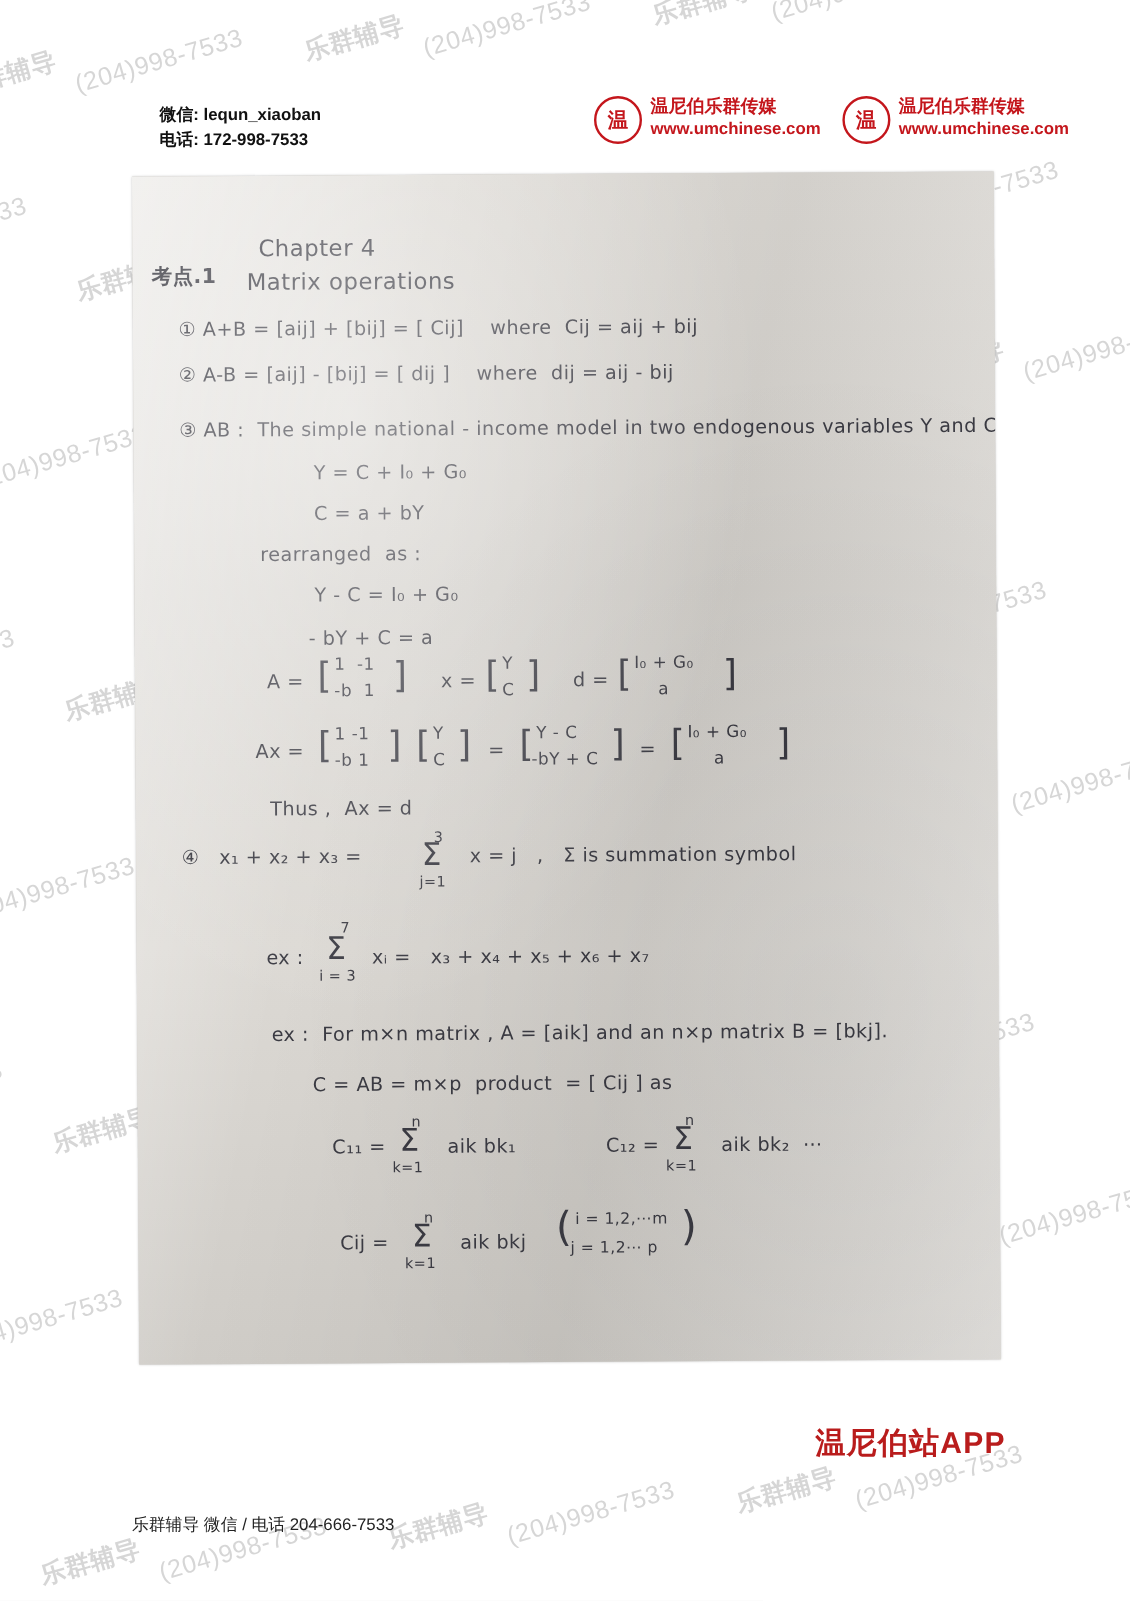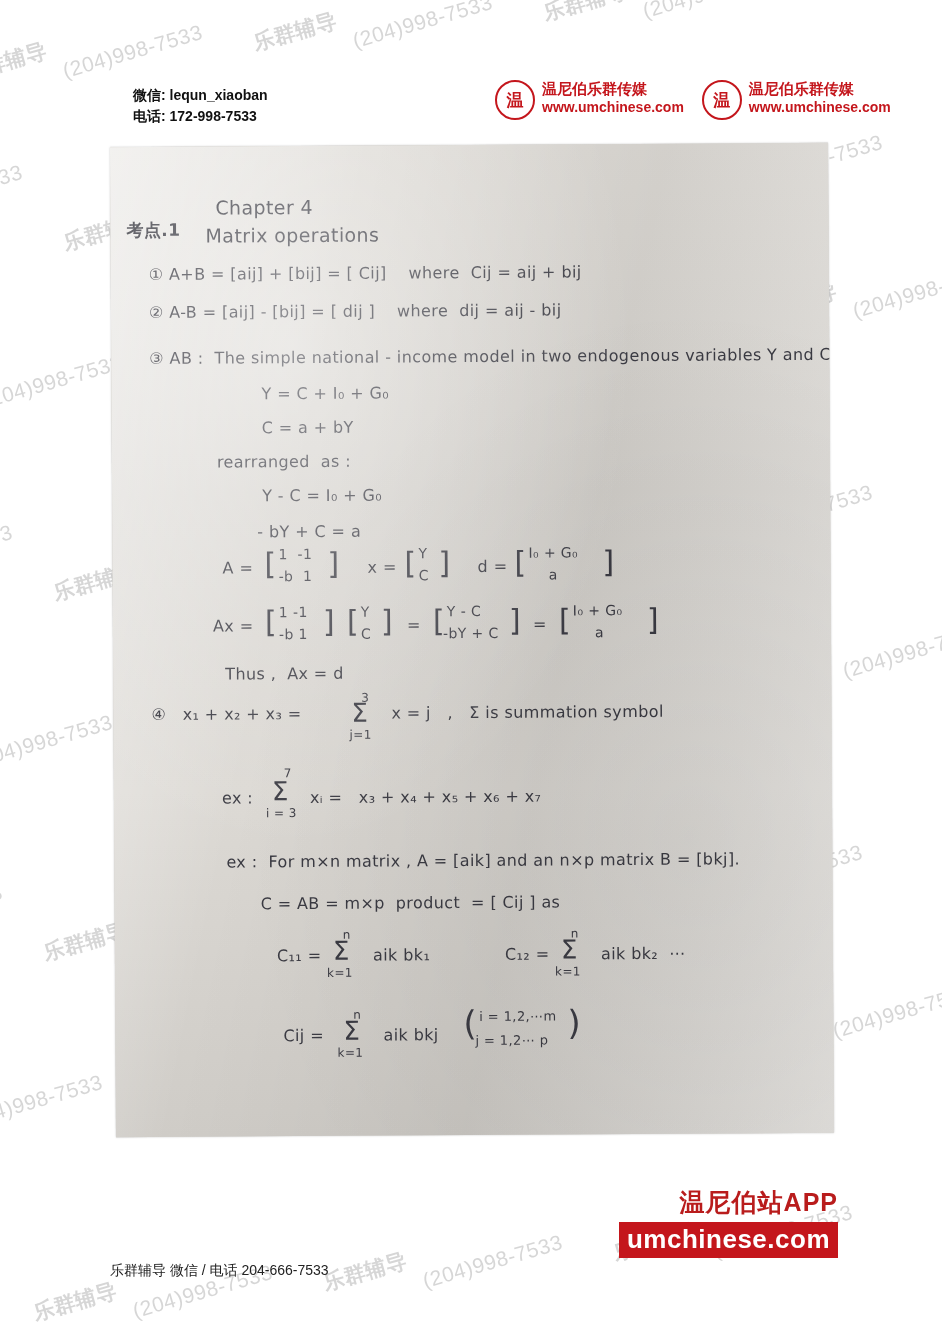--- a/index.html
+++ b/index.html
@@ -361,18 +361,17 @@
     <div class="wm cn" style="left:30px; top:1300px;">乐群辅导</div>
     <div class="wm" style="left:130px; top:1300px;">(204)998-7533</div>
     <div class="wm cn" style="left:320px; top:1270px;">乐群辅导</div>
     <div class="wm" style="left:420px; top:1270px;">(204)998-7533</div>
     <div class="wm cn" style="left:610px; top:1240px;">乐群辅导</div>
     <div class="wm" style="left:710px; top:1240px;">(204)998-7533</div>
   </div>
 
   <div class="promo">
     <div class="promo-line1">温尼伯站APP</div>
-    <div><span class="promo-line2">umchinese.com</span></div>
   </div>
 
   <div class="footer">乐群辅导  微信 / 电话  204-666-7533</div>
 
 </div>
 
 </body></html>

